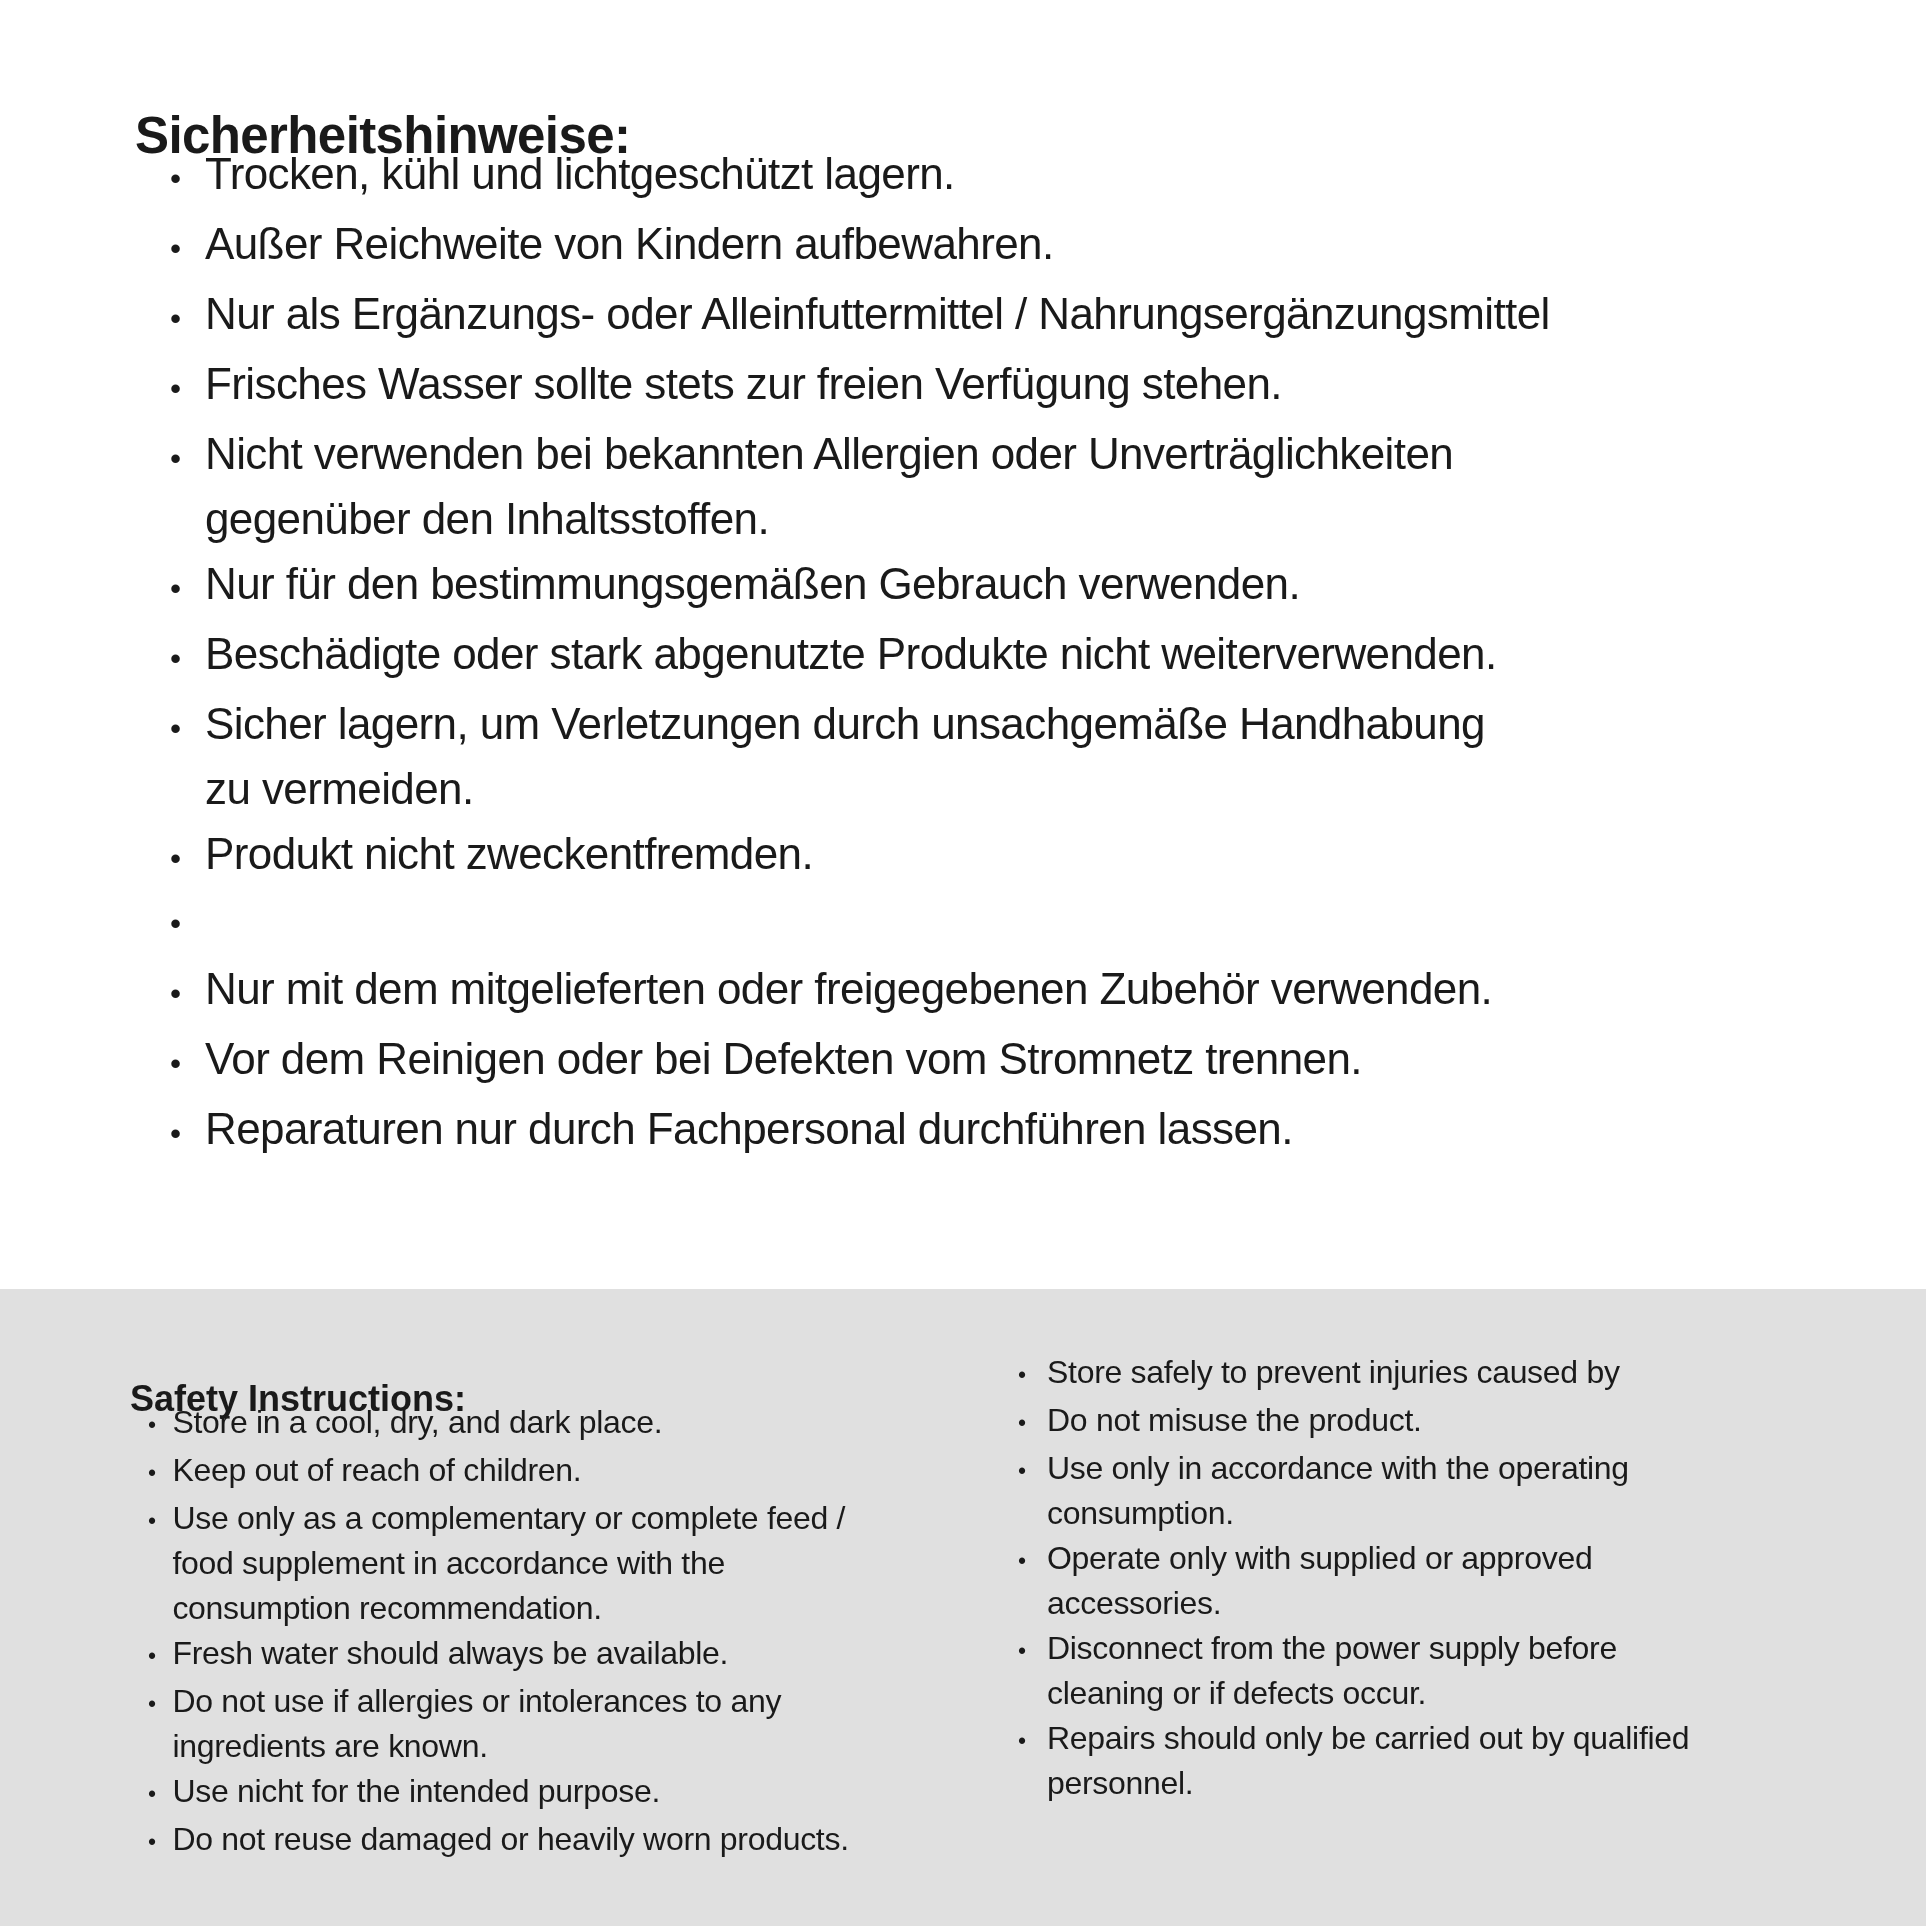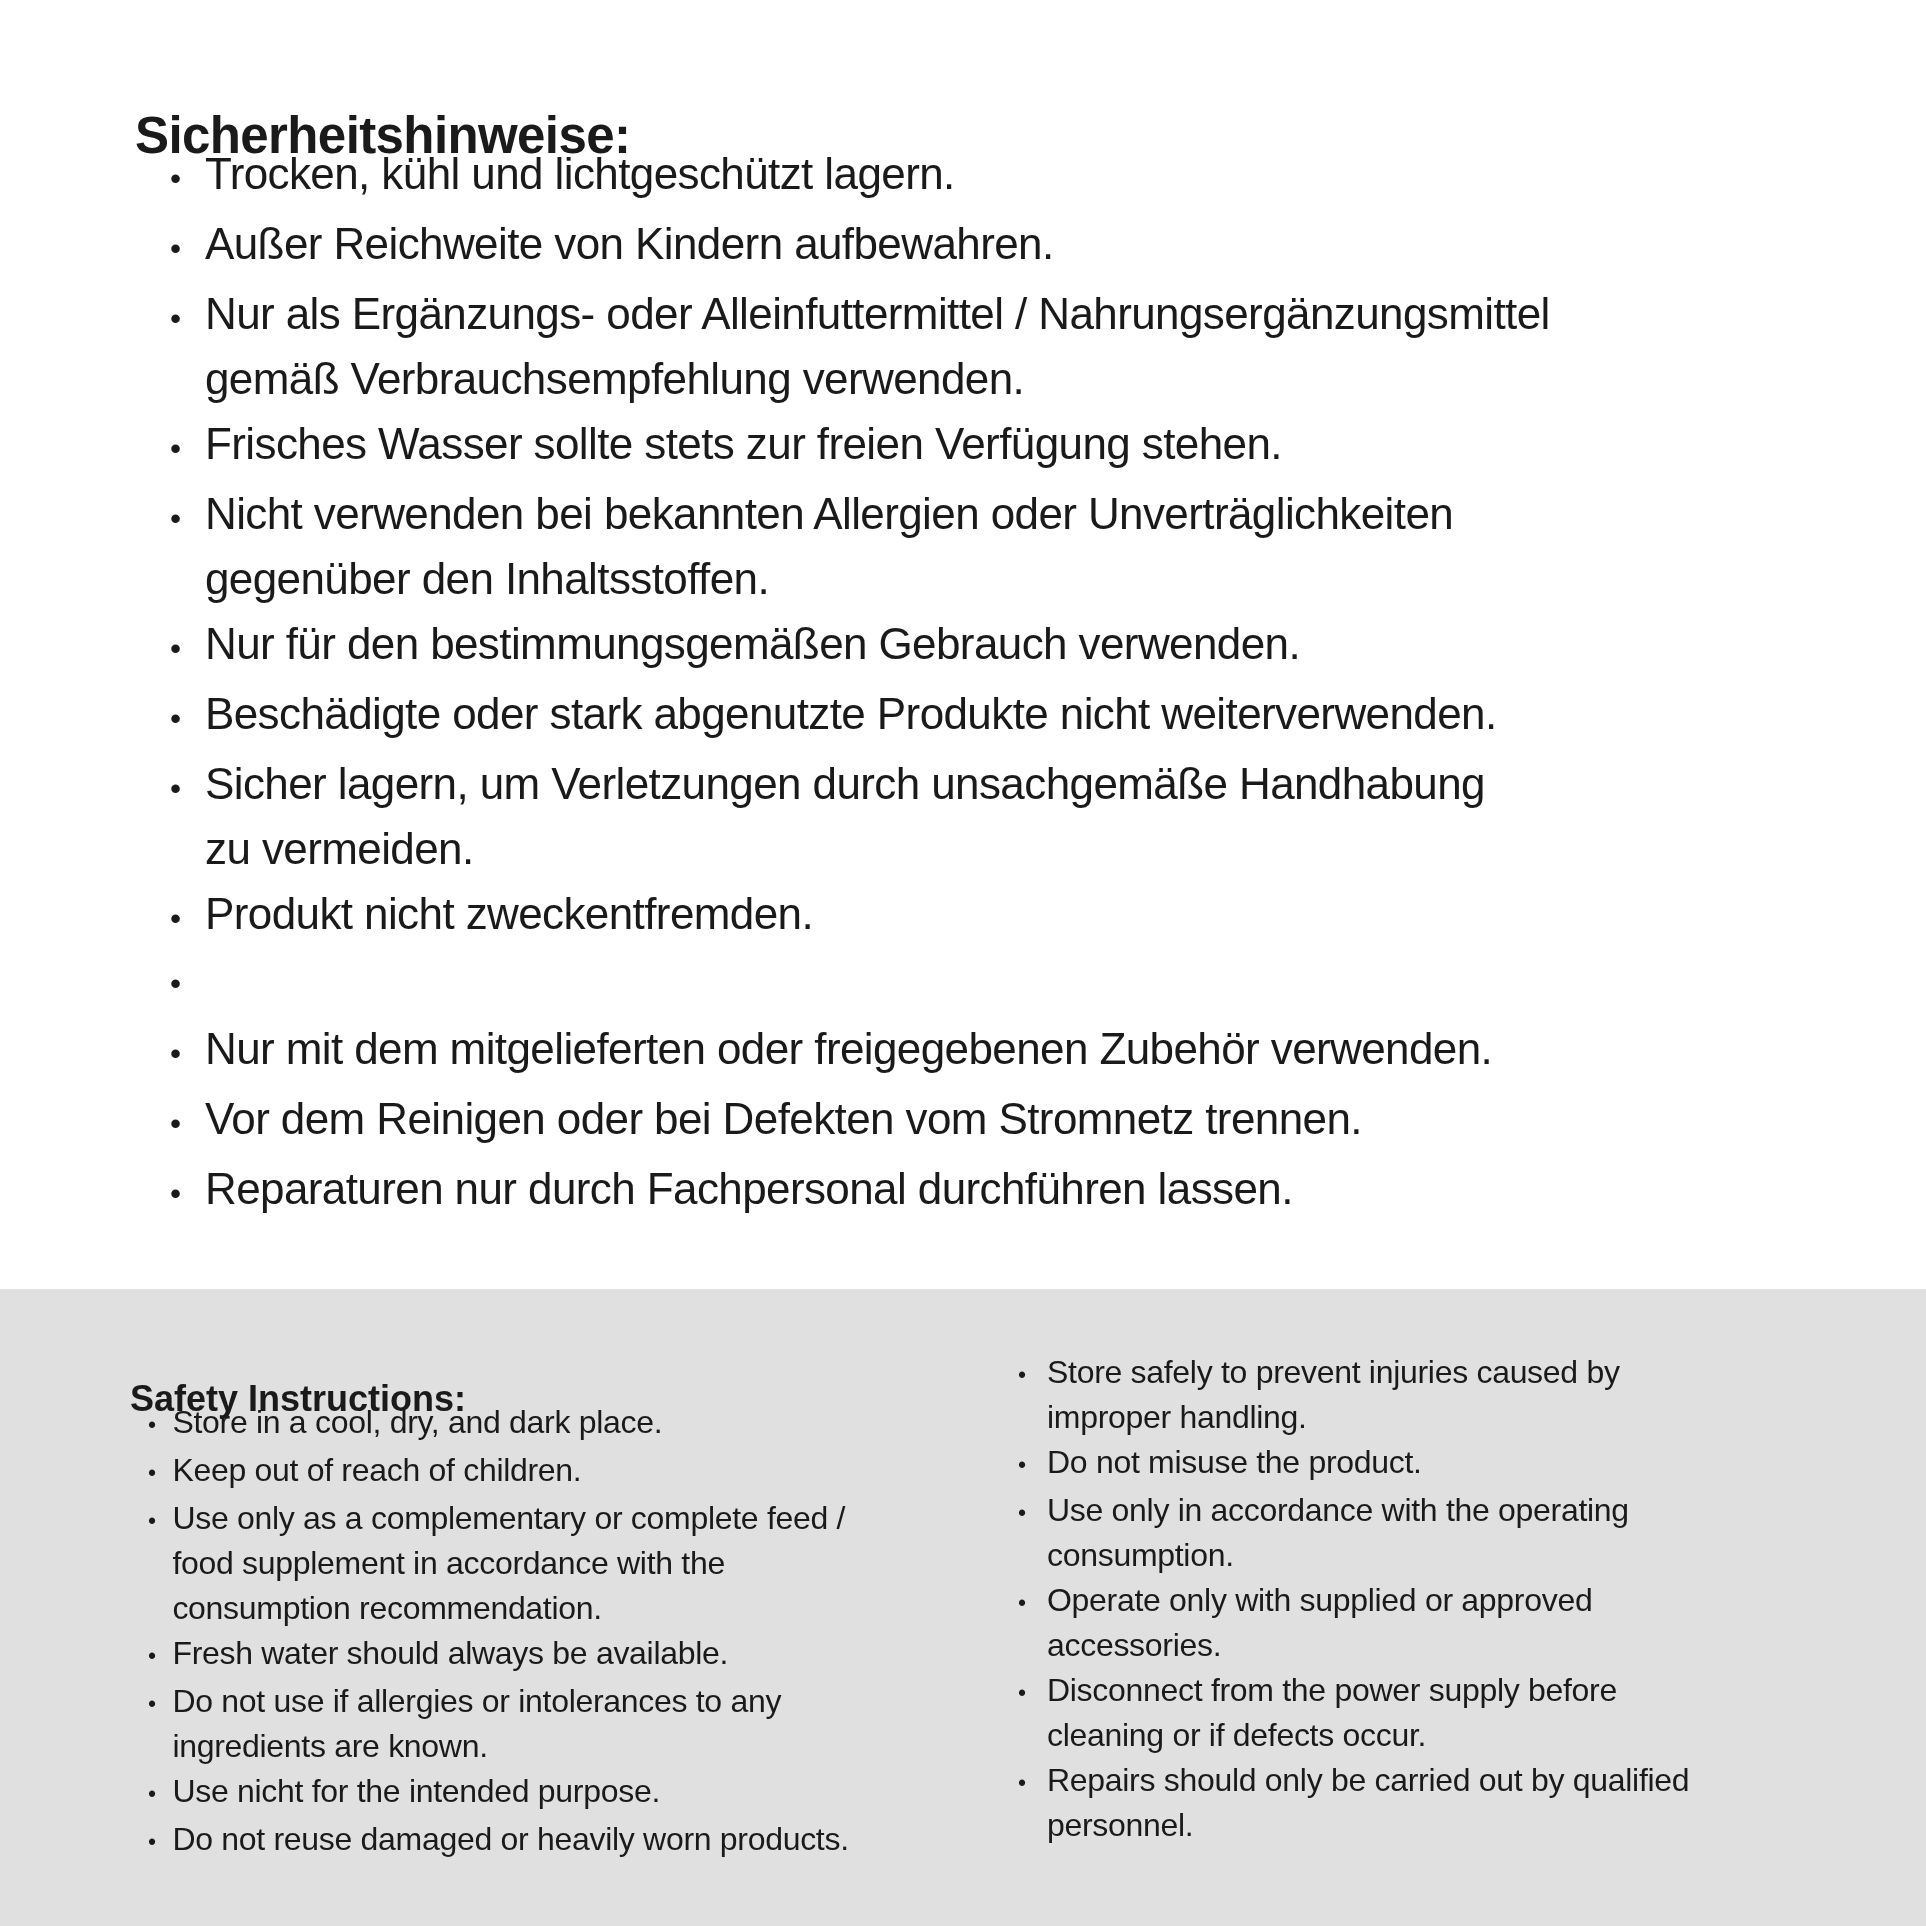--- a/index.html
+++ b/index.html
@@ -101,21 +101,20 @@
     <li>
       <span class="bullet">•</span>
       <span class="txt">
         <span class="line">Außer Reichweite von Kindern aufbewahren.</span>
       </span>
     </li>
     <li>
       <span class="bullet">•</span>
       <span class="txt">
         <span class="line">Nur als Ergänzungs- oder Alleinfuttermittel / Nahrungsergänzungsmittel</span>
-        <span class="line">gemäß Verbrauchsempfehlung verwenden.</span>
       </span>
     </li>
     <li>
       <span class="bullet">•</span>
       <span class="txt">
         <span class="line">Frisches Wasser sollte stets zur freien Verfügung stehen.</span>
       </span>
     </li>
     <li>
       <span class="bullet">•</span>
@@ -220,21 +219,20 @@
         <span class="line">Do not reuse damaged or heavily worn products.</span>
       </span>
     </li>
   </ul>
 
 <ul class="safety-list en-list en-right">
     <li>
       <span class="bullet">•</span>
       <span class="txt">
         <span class="line">Store safely to prevent injuries caused by</span>
-        <span class="line">improper handling.</span>
       </span>
     </li>
     <li>
       <span class="bullet">•</span>
       <span class="txt">
         <span class="line">Do not misuse the product.</span>
       </span>
     </li>
     <li>
       <span class="bullet">•</span>

